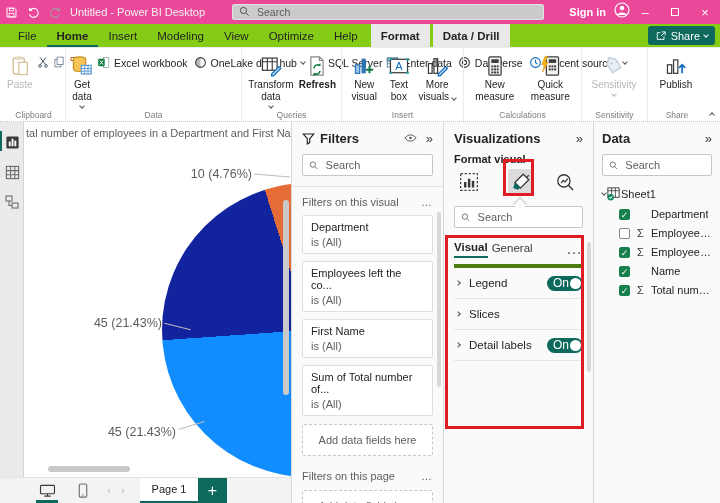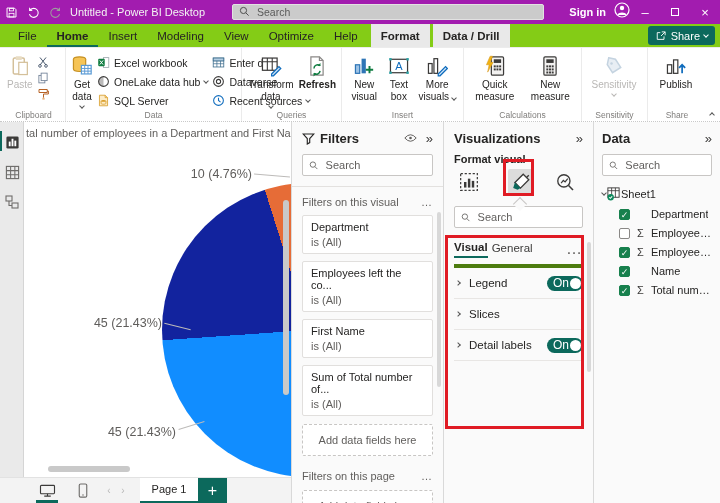--- a/index.html
+++ b/index.html
@@ -1,20 +1,20 @@
 <!DOCTYPE html>
 <html><head>
 <meta charset="utf-8">
 <style>
   html,body{margin:0;padding:0;background:#333;}
   *{box-sizing:border-box;font-family:"Liberation Sans",sans-serif;}
   .app{position:relative;width:720px;height:503px;background:#fff;overflow:hidden;}
 
   
-  .titlebar{position:absolute;left:0;top:0;width:720px;height:24px;background:#a21caf;display:flex;align-items:center;color:#fff;}
+  .titlebar{position:absolute;left:0;top:0;width:720px;height:24px;background:#ec4899;display:flex;align-items:center;color:#fff;}
   .tb-ic{width:22px;height:24px;display:flex;align-items:center;justify-content:center;flex:none;}
   .tb-title{font-size:11px;color:#f3f3f3;margin-left:4px;white-space:nowrap;}
   .tb-search{position:absolute;left:232px;top:4px;width:312px;height:16px;background:#cbcbcb;border:1px solid #e2e2e2;border-radius:2px;display:flex;align-items:center;padding:0 6px;gap:5px;}
   .tb-search input{border:none;outline:none;background:transparent;font-size:10.5px;color:#333;width:100%;}
   .tb-search input::placeholder{color:#5a5a5a;}
   .tb-right{position:absolute;right:90px;top:0;height:24px;display:flex;align-items:center;gap:8px;font-weight:bold;}
   .signin{font-size:11px;color:#fff;}
   .winbtn{position:absolute;top:0;width:30px;height:24px;display:flex;align-items:center;justify-content:center;color:#fff;font-size:13px;}
   .wb-box{width:8px;height:8px;border:1px solid #fff;}
 
@@ -26,21 +26,21 @@
   .sharebtn{position:absolute;right:5px;top:2px;height:19px;background:#0C695C;color:#fff;border-radius:3px;font-size:11px;display:flex;align-items:center;gap:4px;padding:0 7px;}
   .sharebtn .chev{border-color:#fff;}
 
   
   .ribbon{position:absolute;left:0;top:48px;width:720px;height:74px;background:#fff;border-bottom:1px dotted #c9c9c9;display:flex;align-items:stretch;padding-left:2px;}
   .rgroup{position:relative;border-right:1px solid #ebebeb;padding:3px 5px 13px 5px;display:flex;gap:4px;align-items:flex-start;flex:none;}
   .glabel{position:absolute;bottom:1px;left:0;right:0;text-align:center;font-size:8.5px;color:#7f7d7b;}
   .bigbtn{display:flex;flex-direction:column;align-items:center;font-size:10px;color:#252423;text-align:center;line-height:1.18;padding-top:2px;}
   .bigbtn .ic{height:26px;display:flex;align-items:center;justify-content:center;}
   .bigbtn.dis{color:#b9b7b5;}
-  .smallcol{display:flex;flex-direction:column;gap:6px;padding-top:5px;}
+  .smallcol{display:flex;flex-direction:row;gap:6px;padding-top:5px;}
   .smallitem{display:flex;align-items:center;gap:4px;font-size:10.5px;color:#252423;white-space:nowrap;}
   .chev{display:inline-block;width:4px;height:4px;border-right:1.2px solid #555;border-bottom:1.2px solid #555;flex:none;}
   .chev.d{transform:rotate(45deg);margin-top:-2px;}
   .chev.u{transform:rotate(-135deg);}
   .chev.r{transform:rotate(-45deg);}
   .ribcollapse{position:absolute;right:6px;bottom:4px;}
 
   
   .rail{position:absolute;left:0;top:122px;width:24px;height:355px;background:#eaeaea;border-right:1px solid #d5d5d5;}
   .rail-item{position:relative;width:24px;height:30px;display:flex;align-items:center;justify-content:center;}
@@ -349,55 +349,55 @@
         </span>
         <span><span>More visuals</span> <span class="chev d"></span></span>
       </div>
       <div class="glabel">Insert</div>
     </div>
 
     <div class="rgroup" style="width:118px;">
       <div class="bigbtn" style="width:52px;">
         <span class="ic">
           <svg width="20" height="22" viewBox="0 0 16 18">
-              <rect x="5" y="1.5" width="10" height="15" rx="1" fill="#f3f2f1" stroke="#3b3a39"></rect>
-              <rect x="7" y="3.5" width="6" height="3" fill="#3b3a39"></rect>
-              <g fill="#3b3a39">
-                <rect x="7" y="8.5" width="1.6" height="1.6"></rect>
-                <rect x="9.2" y="8.5" width="1.6" height="1.6"></rect>
-                <rect x="11.4" y="8.5" width="1.6" height="1.6"></rect>
-                <rect x="7" y="11" width="1.6" height="1.6"></rect>
-                <rect x="9.2" y="11" width="1.6" height="1.6"></rect>
-                <rect x="11.4" y="11" width="1.6" height="1.6"></rect>
-              </g>
-              <path d="M4 1L1 8h2.2L2 14l4.5-8H4.2L6 1z" fill="#f2b311" stroke="#d89c27" stroke-width="0.5"></path>
-            </svg>
-        </span>
-        <span>Quick measure</span>
-      </div>
-      <div class="bigbtn" style="width:52px;">
-        <span class="ic">
-          <svg width="20" height="22" viewBox="0 0 16 18">
               <rect x="3" y="1.5" width="10" height="15" rx="1" fill="#f3f2f1" stroke="#3b3a39"></rect>
               <rect x="5" y="3.5" width="6" height="3" fill="#3b3a39"></rect>
               <g fill="#3b3a39">
                 <rect x="5" y="8.5" width="1.6" height="1.6"></rect>
                 <rect x="7.2" y="8.5" width="1.6" height="1.6"></rect>
                 <rect x="9.4" y="8.5" width="1.6" height="1.6"></rect>
                 <rect x="5" y="11" width="1.6" height="1.6"></rect>
                 <rect x="7.2" y="11" width="1.6" height="1.6"></rect>
                 <rect x="9.4" y="11" width="1.6" height="1.6"></rect>
                 <rect x="5" y="13.5" width="1.6" height="1.6"></rect>
                 <rect x="7.2" y="13.5" width="1.6" height="1.6"></rect>
                 <rect x="9.4" y="13.5" width="1.6" height="1.6"></rect>
               </g>
             </svg>
         </span>
         <span>New measure</span>
       </div>
+      <div class="bigbtn" style="width:52px;">
+        <span class="ic">
+          <svg width="20" height="22" viewBox="0 0 16 18">
+              <rect x="5" y="1.5" width="10" height="15" rx="1" fill="#f3f2f1" stroke="#3b3a39"></rect>
+              <rect x="7" y="3.5" width="6" height="3" fill="#3b3a39"></rect>
+              <g fill="#3b3a39">
+                <rect x="7" y="8.5" width="1.6" height="1.6"></rect>
+                <rect x="9.2" y="8.5" width="1.6" height="1.6"></rect>
+                <rect x="11.4" y="8.5" width="1.6" height="1.6"></rect>
+                <rect x="7" y="11" width="1.6" height="1.6"></rect>
+                <rect x="9.2" y="11" width="1.6" height="1.6"></rect>
+                <rect x="11.4" y="11" width="1.6" height="1.6"></rect>
+              </g>
+              <path d="M4 1L1 8h2.2L2 14l4.5-8H4.2L6 1z" fill="#f2b311" stroke="#d89c27" stroke-width="0.5"></path>
+            </svg>
+        </span>
+        <span>Quick measure</span>
+      </div>
       <div class="glabel">Calculations</div>
     </div>
 
     <div class="rgroup" style="width:66px;">
       <div class="bigbtn dis" style="width:54px;">
         <span class="ic">
           <svg width="20" height="20" viewBox="0 0 16 16">
               <path d="M2.5 2.5h5.5l5.5 5.5-5.5 5.5-5.5-5.5z" fill="#e8eef4" stroke="#c4d3e0" stroke-width="1.2" transform="rotate(12 8 8)"></path>
               <circle cx="6" cy="6" r="1" fill="#c4d3e0"></circle>
             </svg>

